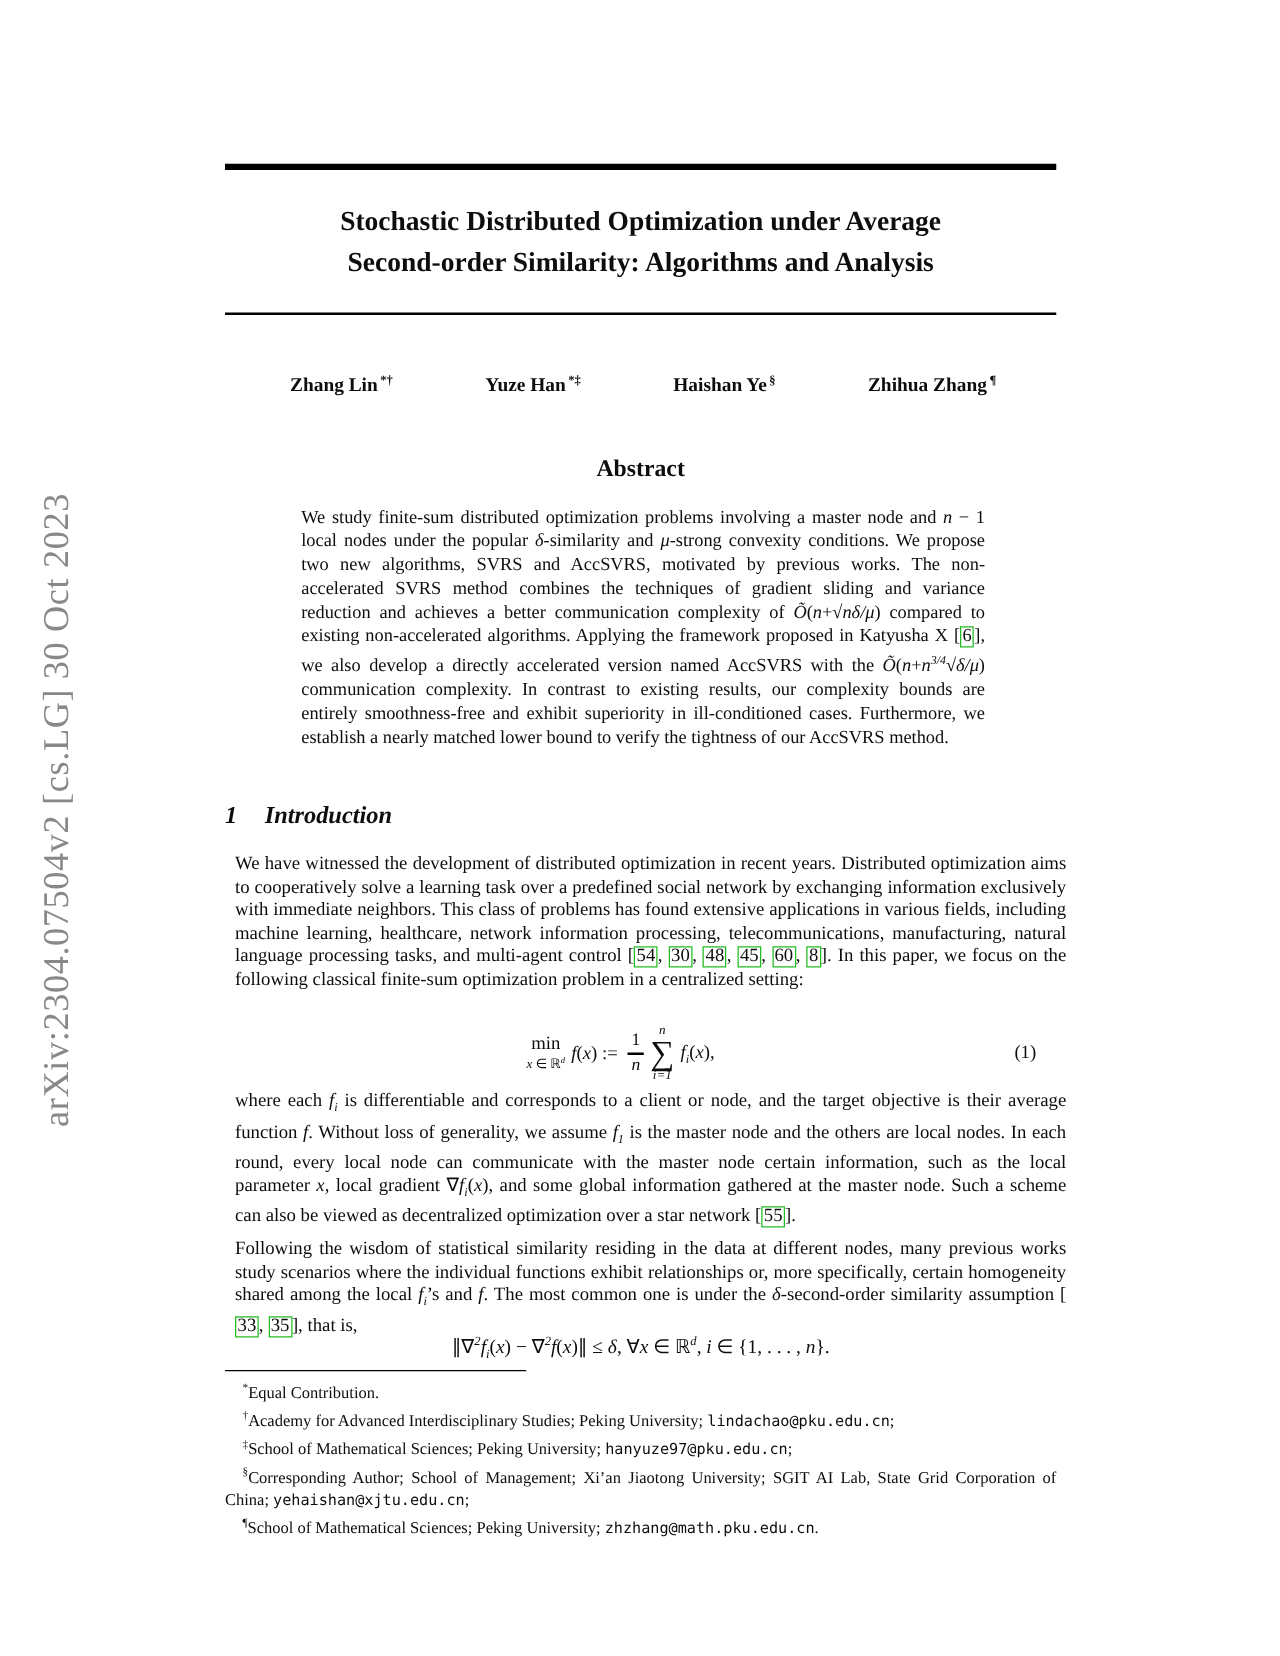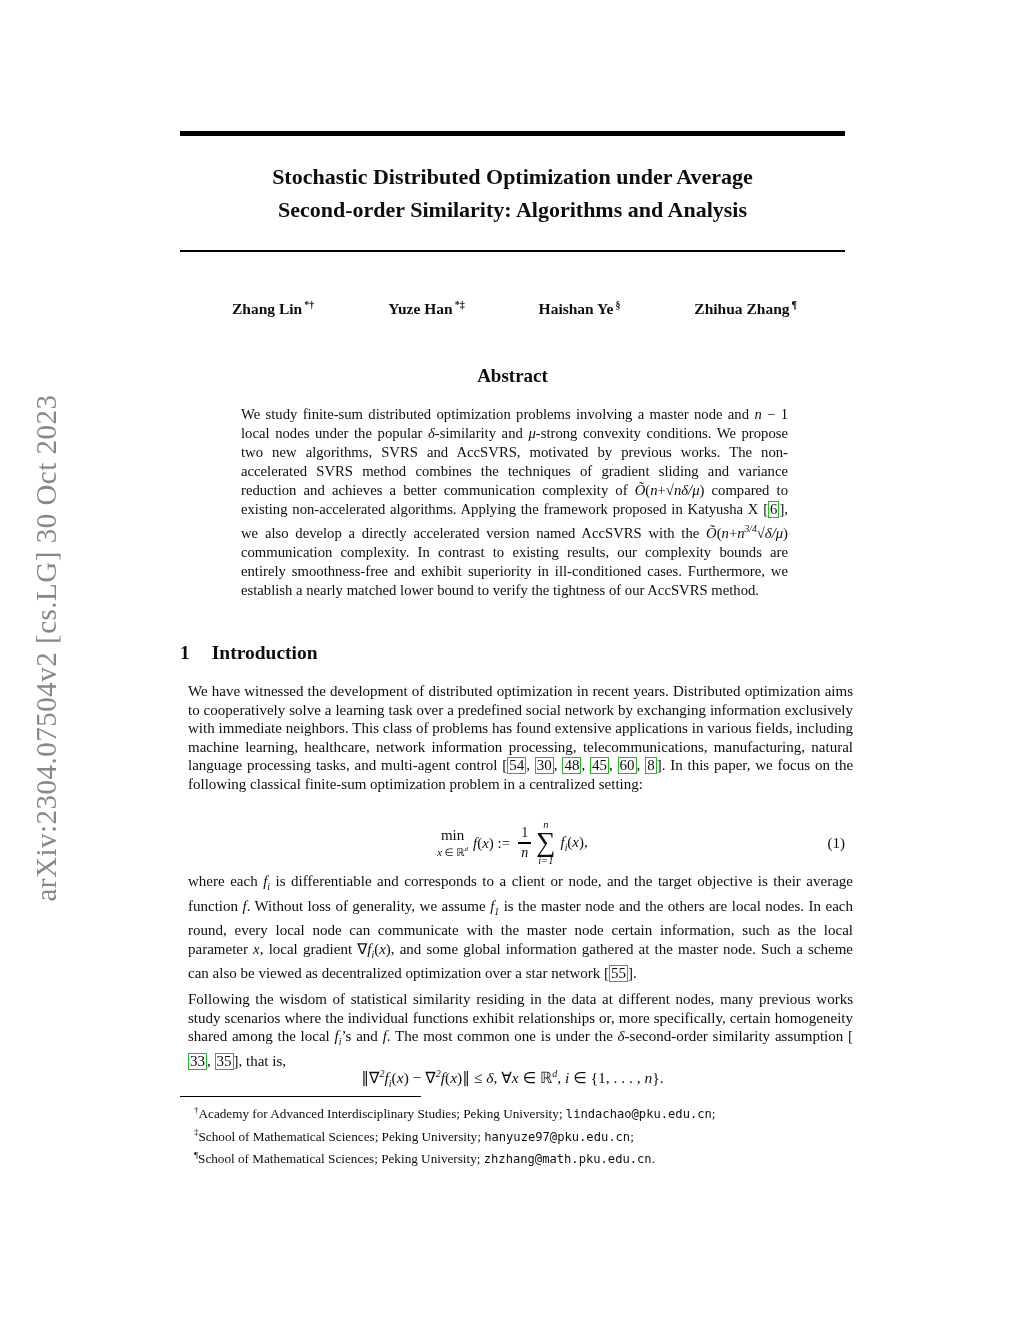--- a/index.html
+++ b/index.html
@@ -36,30 +36,30 @@
   
   .abstract-heading {
     position:absolute; left:180px; top:365px; width:665px;
     text-align:center; font-weight:bold; font-size:19px;
   }
   .abstract-body {
     position:absolute; left:241px; top:405px; width:547px;
     font-size:14.7px; line-height:19px; text-align:justify;
   }
   
-  .section-heading { position:absolute; left:180px; top:642px; font-weight:bold; font-size:19.5px; }
+  .section-heading { position:absolute; left:180px; top:642px; font-weight:bold; font-size:19.5px;font-style:italic; }
   .section-number { margin-right:22px; }
   
   .para { position:absolute; left:188px; width:665px; font-size:15px; line-height:18.6px; text-align:justify; }
   .para1 { top:682px; }
   .para2 { top:872px; }
   .para3 { top:990px; }
   
   .eq1 {
-    position:absolute; left:180px; top:816px; width:665px; height:54px;
+    position:absolute; left:164px; top:816px; width:665px; height:54px;
     display:flex; align-items:center; justify-content:center; font-size:15px;
   }
   .eq1-center { display:inline-flex; align-items:center; gap:5px; }
   .eq-min { display:inline-flex; flex-direction:column; align-items:center; line-height:1; }
   .eq-min-top { font-size:15px; }
   .eq-min-sub { font-size:10.5px; margin-top:3px; }
   .frac { display:inline-flex; flex-direction:column; align-items:center; line-height:1; margin-left:3px; }
   .frac-num { font-size:14px; padding:0 3px 2px; }
   .frac-bar { height:1.2px; background:#000; align-self:stretch; }
   .frac-den { font-size:14px; font-style:italic; padding:2px 3px 0; }
@@ -137,18 +137,20 @@
   </div>
 
   <div class="para para2"><span class="rt-t">where each </span><span class="rt-i">f</span><span class="rt-sub">i</span><span class="rt-t"> is differentiable and corresponds to a client or node, and the target objective is their average function </span><span class="rt-i">f</span><span class="rt-t">. Without loss of generality, we assume </span><span class="rt-i">f</span><span class="rt-sub">1</span><span class="rt-t"> is the master node and the others are local nodes. In each round, every local node can communicate with the master node certain information, such as the local parameter </span><span class="rt-i">x</span><span class="rt-t">, local gradient ∇</span><span class="rt-i">f</span><span class="rt-sub">i</span><span class="rt-t">(</span><span class="rt-i">x</span><span class="rt-t">), and some global information gathered at the master node. Such a scheme can also be viewed as decentralized optimization over a star network [</span><span class="rt-c">55</span><span class="rt-t">].</span></div>
   <div class="para para3"><span class="rt-t">Following the wisdom of statistical similarity residing in the data at different nodes, many previous works study scenarios where the individual functions exhibit relationships or, more specifically, certain homogeneity shared among the local </span><span class="rt-i">f</span><span class="rt-sub">i</span><span class="rt-t">’s and </span><span class="rt-i">f</span><span class="rt-t">. The most common one is under the </span><span class="rt-i">δ</span><span class="rt-t">-second-order similarity assumption [</span><span class="rt-c">33</span><span class="rt-t">, </span><span class="rt-c">35</span><span class="rt-t">], that is,</span></div>
 
   <div class="eq2"><span class="rt-t">∥∇</span><span class="rt-sup">2</span><span class="rt-i">f</span><span class="rt-sub">i</span><span class="rt-t">(</span><span class="rt-i">x</span><span class="rt-t">) − ∇</span><span class="rt-sup">2</span><span class="rt-i">f</span><span class="rt-t">(</span><span class="rt-i">x</span><span class="rt-t">)∥ ≤ </span><span class="rt-i">δ</span><span class="rt-t">, ∀</span><span class="rt-i">x</span><span class="rt-t"> ∈ ℝ</span><span class="rt-sup">d</span><span class="rt-t">, </span><span class="rt-i">i</span><span class="rt-t"> ∈ {1, . . . , </span><span class="rt-i">n</span><span class="rt-t">}.</span></div>
 
   <div class="fn-rule"></div>
 
   <div class="footnotes">
+    <div class="footnote"><span class="fn-mark">*</span><span><span class="rt-t">Equal Contribution.</span></span></div>
     <div class="footnote"><span class="fn-mark">†</span><span><span class="rt-t">Academy for Advanced Interdisciplinary Studies; Peking University; </span><span class="rt-m">lindachao@pku.edu.cn</span><span class="rt-t">;</span></span></div>
     <div class="footnote"><span class="fn-mark">‡</span><span><span class="rt-t">School of Mathematical Sciences; Peking University; </span><span class="rt-m">hanyuze97@pku.edu.cn</span><span class="rt-t">;</span></span></div>
+    <div class="footnote"><span class="fn-mark">§</span><span><span class="rt-t">Corresponding Author; School of Management; Xi’an Jiaotong University; SGIT AI Lab, State Grid Corporation of China; </span><span class="rt-m">yehaishan@xjtu.edu.cn</span><span class="rt-t">;</span></span></div>
     <div class="footnote"><span class="fn-mark">¶</span><span><span class="rt-t">School of Mathematical Sciences; Peking University; </span><span class="rt-m">zhzhang@math.pku.edu.cn</span><span class="rt-t">.</span></span></div>
   </div>
 
 </div>
 
 </body></html>

